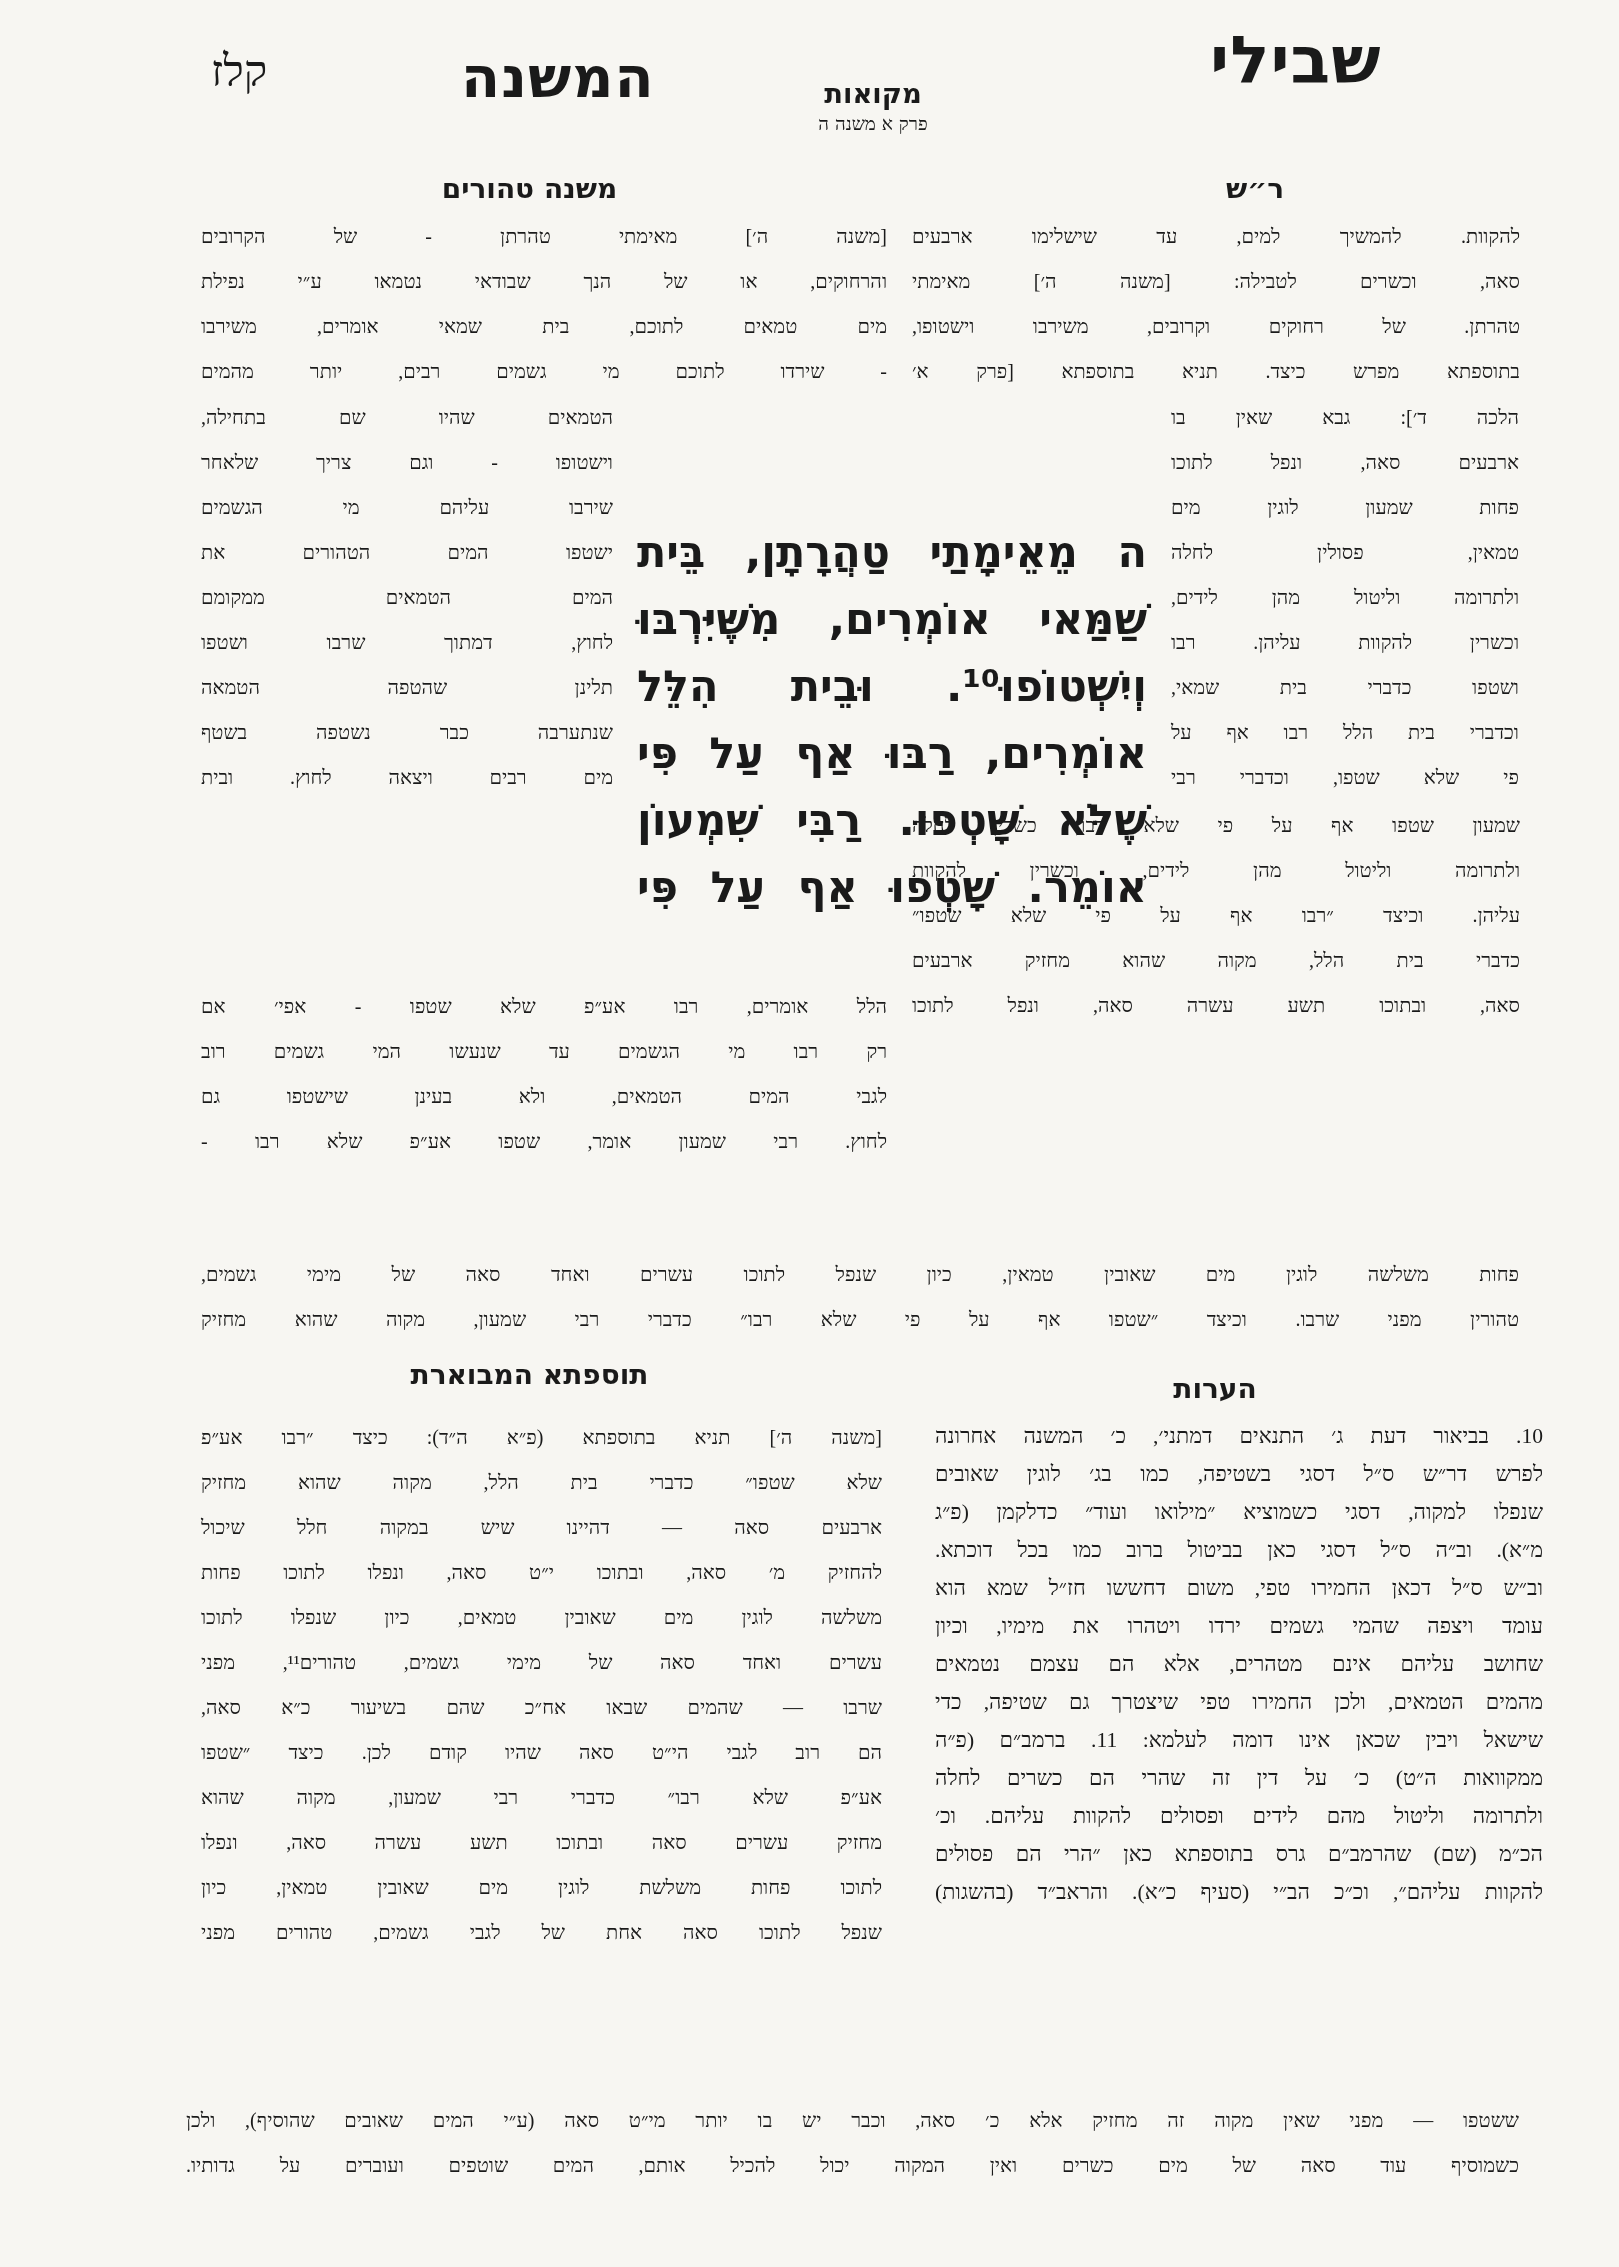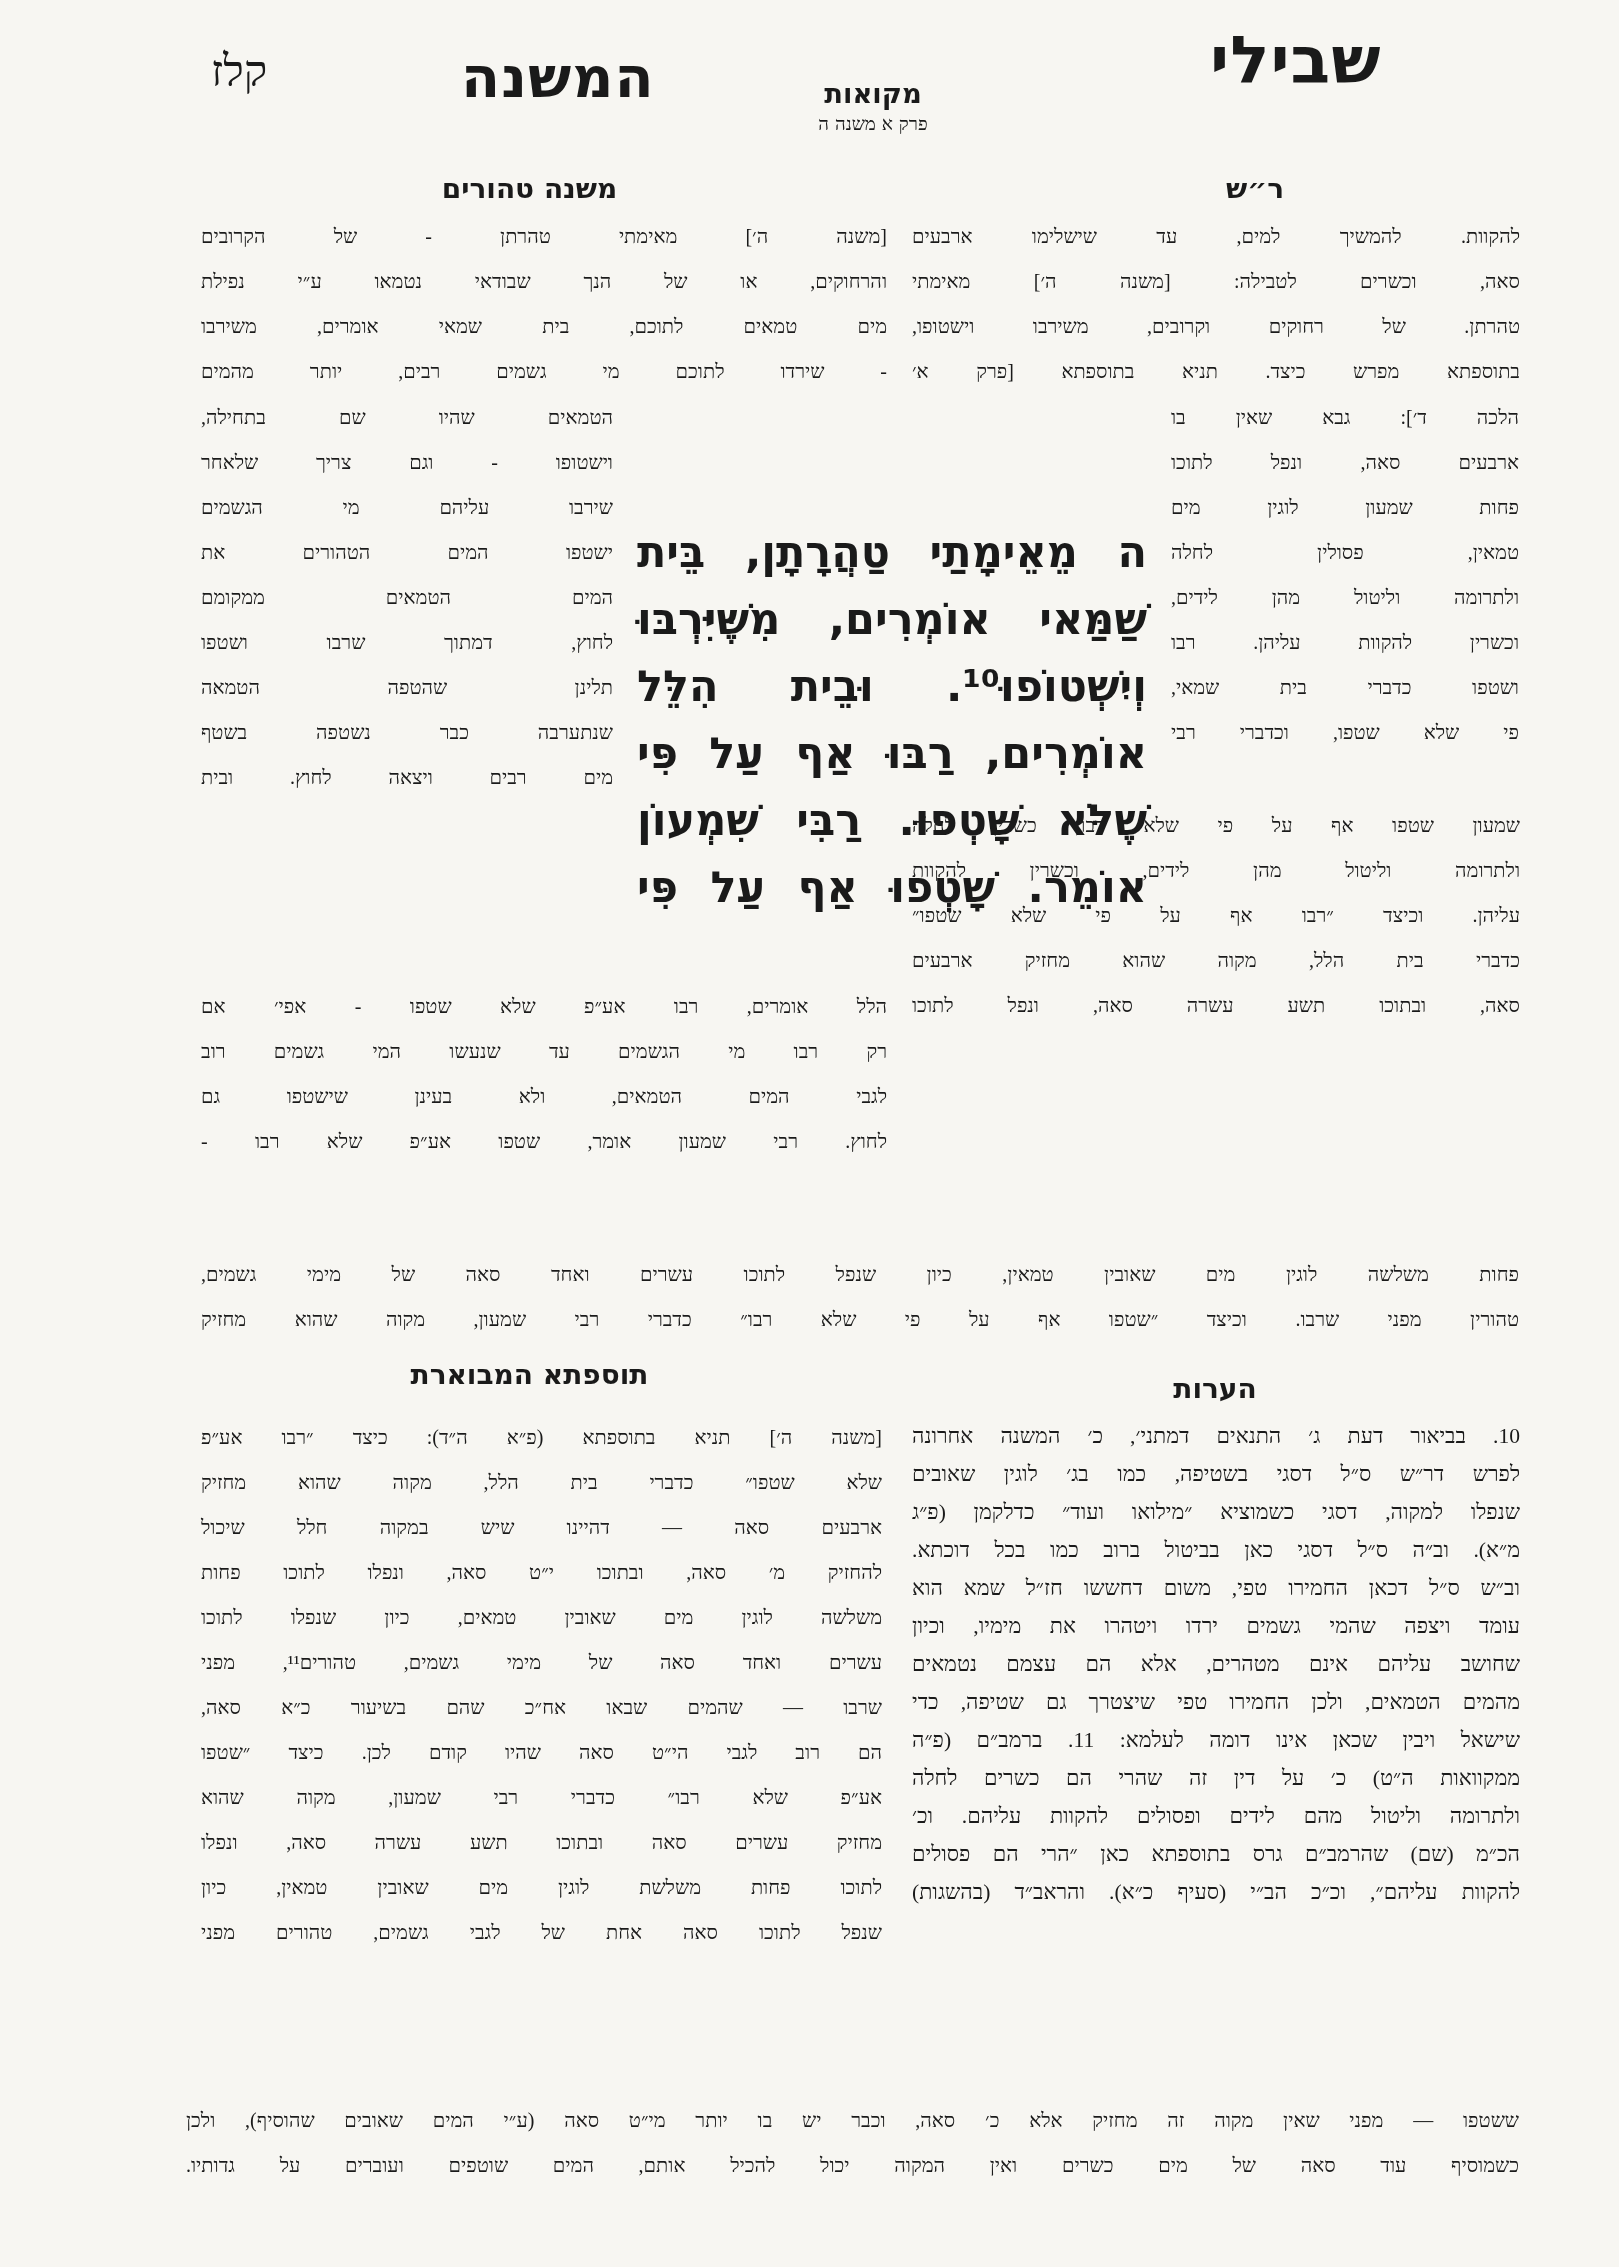--- a/index.html
+++ b/index.html
@@ -21,21 +21,21 @@
     font-family:"Liberation Serif", serif;
     font-size:20px; line-height:45px;
     text-align:justify; text-align-last:justify;
   }
   .col .ln { display:block; white-space:nowrap; text-align-last:justify; }
   .mishna {
     font-family:"DejaVu Sans", sans-serif; font-weight:bold;
     font-size:43px; line-height:67px; text-align:justify;
   }
   .mishna .ln { display:block; white-space:nowrap; text-align-last:justify; }
-  .notes { font-family:"Liberation Serif", serif; font-size:21.6px; line-height:38px; }
+  .notes { font-family:"Liberation Serif", serif; font-size:21.6px; line-height:38px;margin-left:23px; }
   .notes .ln { display:block; white-space:nowrap; text-align-last:justify; }
   .full .ln { text-align-last:justify; }
 </style>
 </head>
 <body>
 
 <div class="abs hdr-pg" style="left:211px; top:49px;">קלז</div>
 <div class="abs hdr-big" style="left:461px; top:49px;">המשנה</div>
 <div class="abs hdr-mid" style="left:765px; top:78px; width:216px;">
   <div class="t1">מקואות</div>
@@ -53,20 +53,21 @@
   <span class="ln">בתוספתא מפרש כיצד. תניא בתוספתא [פרק א׳</span>
 </div>
 <div class="abs col" style="left:1171px; top:395px; width:348px;">
   <span class="ln">הלכה ד׳]: גבא שאין בו</span>
   <span class="ln">ארבעים סאה, ונפל לתוכו</span>
   <span class="ln">פחות שמעון לוגין מים</span>
   <span class="ln">טמאין, פסולין לחלה</span>
   <span class="ln">ולתרומה וליטול מהן לידים,</span>
   <span class="ln">וכשרין להקוות עליהן. רבו</span>
   <span class="ln">ושטפו כדברי בית שמאי,</span>
+  <span class="ln">וכדברי בית הלל רבו אף על</span>
   <span class="ln">פי שלא שטפו, וכדברי רבי</span>
 </div>
 <div class="abs col" style="left:912px; top:803px; width:608px;">
   <span class="ln">שמעון שטפו אף על פי שלא רבו, כשרין לחלה</span>
   <span class="ln">ולתרומה וליטול מהן לידים, וכשרין להקוות</span>
   <span class="ln">עליהן. וכיצד ״רבו אף על פי שלא שטפו״</span>
   <span class="ln">כדברי בית הלל, מקוה שהוא מחזיק ארבעים</span>
   <span class="ln">סאה, ובתוכו תשע עשרה סאה, ונפל לתוכו</span>
 </div>
 <div class="abs col full" style="left:201px; top:1252px; width:1318px;">

